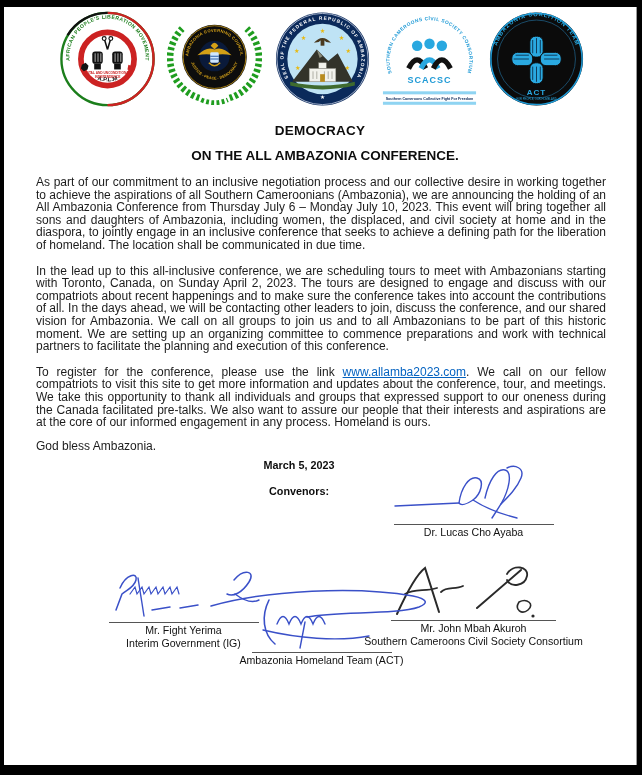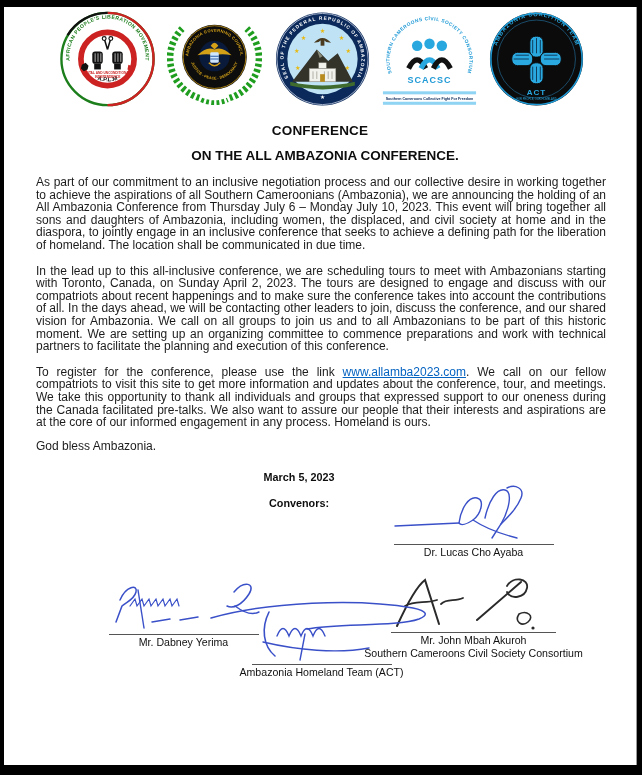--- a/index.html
+++ b/index.html
@@ -6,21 +6,21 @@
   .canvas{position:relative;width:642px;height:775px;background:#000;font-family:"Liberation Sans",sans-serif;}
   .page{position:absolute;left:4px;top:7px;right:5px;bottom:10px;background:#fff;overflow:hidden;
         border-right:1px solid #9a9a9a;}
   .logos-row{display:flex;justify-content:space-between;align-items:flex-start;padding:2px 52px 0 56px;}
   .logo{width:95px;height:100px;flex:0 0 auto;}
   h1.title{margin:14px 0 0 0;text-align:center;font-size:13.5px;font-weight:bold;color:#0d0d0d;letter-spacing:.2px;}
   h2.subtitle{margin:10px 0 0 10px;text-align:center;font-size:13.5px;font-weight:bold;color:#0d0d0d;}
   .body-text{margin:13px 30px 0 32px;font-size:12px;line-height:12.6px;text-align:justify;color:#1c1c1c;}
   .body-text a{color:#0563c1;text-decoration:underline;}
   .closing{margin-top:11px;text-align:left;}
-  .sig-area{position:relative;height:236px;margin-top:14px;}
+  .sig-area{position:relative;height:236px;margin-top:2px;}
   .c-bold{position:absolute;left:0;width:590px;text-align:center;font-weight:bold;font-size:10.8px;color:#0d0d0d;}
   .sig-block{position:absolute;text-align:center;}
   .sig-line{border-top:1px solid #555;margin:0 auto 1px auto;}
   .sig-name{font-size:10.6px;color:#111;line-height:13px;}
   .sig-org{font-size:10.6px;color:#111;line-height:13px;}
   .sig-svg{display:block;margin:0 auto;}
   .ink-black path{stroke:#2a2a2a;fill:none;stroke-linecap:round;}
   .ink-blue path{stroke:#3a50c8;fill:none;stroke-linecap:round;}
 </style>
 </head>
@@ -167,34 +167,34 @@
             <rect x="43" y="54" width="14" height="22" rx="6"></rect>
             <rect x="24" y="43" width="22" height="14" rx="6"></rect>
           </g>
           <path d="M46,30 v14 M50,28 v16 M54,30 v14 M58,46 h14 M58,50 h16 M46,58 v14 M50,58 v16 M54,58 v14 M28,46 h14 M26,50 h16" stroke="#0b2a44" stroke-width="0.9" fill="none"></path>
         </g>
         <text x="50" y="88" text-anchor="middle" font-size="8.5" font-weight="bold" fill="#29a8e0" letter-spacing="1">ACT</text>
         <text x="50" y="93.5" text-anchor="middle" font-size="2.8" fill="#29a8e0">FOR PEOPLE, OUR HOMELAND</text>
       </svg>
     </div>
 
-    <h1 class="title">CONFERENCE</h1>
+    <h1 class="title">DEMOCRACY</h1>
     <h2 class="subtitle">ON THE ALL AMBAZONIA CONFERENCE.</h2>
 
     <p class="body-text">As part of our commitment to an inclusive negotiation process and our collective desire in working together to achieve the aspirations of all Southern Cameroonians (Ambazonia), we are announcing the holding of an All Ambazonia Conference from Thursday July 6 – Monday July 10, 2023. This event will bring together all sons and daughters of Ambazonia, including women, the displaced, and civil society at home and in the diaspora, to jointly engage in an inclusive conference that seeks to achieve a defining path for the liberation of homeland. The location shall be communicated in due time.</p>
     <p class="body-text">In the lead up to this all-inclusive conference, we are scheduling tours to meet with Ambazonians starting with Toronto, Canada, on Sunday April 2, 2023. The tours are designed to engage and discuss with our compatriots about recent happenings and to make sure the conference takes into account the contributions of all. In the days ahead, we will be contacting other leaders to join, discuss the conference, and our shared vision for Ambazonia. We call on all groups to join us and to all Ambazonians to be part of this historic moment. We are setting up an organizing committee to commence preparations and work with technical partners to facilitate the planning and execution of this conference.</p>
     <p class="body-text"><span>To register for the conference, please use the link </span><a href="#">www.allamba2023.com</a><span>. We call on our fellow compatriots to visit this site to get more information and updates about the conference, tour, and meetings. We take this opportunity to thank all individuals and groups that expressed support to our oneness during the Canada facilitated pre-talks. We also want to assure our people that their interests and aspirations are at the core of our informed engagement in any process. Homeland is ours.</span></p>
     <p class="body-text closing">God bless Ambazonia.</p>
 
     <div class="sig-area">
       <div class="c-bold" style="top:5px;">March 5, 2023</div>
       <div class="c-bold" style="top:31px;">Convenors:</div>
 
 
-      <div class="sig-block" style="left:352px;top:16px;width:235px;">
+      <div class="sig-block" style="left:352px;top:8px;width:235px;">
         <svg class="sig-svg ink-blue" width="170" height="62" viewBox="0 0 170 62">
           <path d="M6,44 L70,41" stroke-width="1.4"></path>
           <path d="M70,41 C72,26 80,14 88,16 C96,18 92,32 84,38 C78,42 72,44 70,41" stroke-width="1.4"></path>
           <path d="M96,36 C100,18 108,6 116,8 C124,10 120,28 112,42 L103,56" stroke-width="1.4"></path>
           <path d="M118,6 C126,2 136,6 132,16 C128,26 120,34 112,42" stroke-width="1.4"></path>
           <path d="M84,38 C96,46 112,52 128,56" stroke-width="1.3"></path>
         </svg>
         <div class="sig-line" style="width:160px;"></div>
         <div class="sig-name">Dr. Lucas Cho Ayaba</div>
       </div>
@@ -202,21 +202,22 @@
       <div class="sig-block" style="left:62px;top:112px;width:235px;">
         <svg class="sig-svg ink-blue" width="195" height="56" viewBox="0 0 195 56">
           <path d="M34,22 C40,8 52,6 50,14 C48,22 40,24 36,28 L30,44" stroke-width="1.5"></path>
           <path d="M44,28 l5,-7 2,7 5,-7 2,7 5,-7 2,7 5,-7 2,7 5,-7 2,7 5,-7 2,7 5,-7 2,7" stroke-width="1.2"></path>
           <path d="M52,12 L58,50" stroke-width="1.4"></path>
           <path d="M148,14 C158,2 170,5 163,16 C156,27 147,31 141,28" stroke-width="1.5"></path>
           <path d="M149,28 C157,34 165,38 173,34" stroke-width="1.4"></path>
           <path d="M66,44 L84,41 M94,42 L112,39" stroke-width="1.5"></path>
         </svg>
         <div class="sig-line" style="width:150px;"></div>
-        <div class="sig-name">Mr. Dabney Yerima</div>
+        <div class="sig-name">Mr. Fight Yerima</div>
+        <div class="sig-org">Interim Government (IG)</div>
       </div>
 
       <div class="sig-block" style="left:352px;top:108px;width:235px;">
         <svg class="sig-svg ink-black" width="185" height="58" viewBox="0 0 185 58">
           <path d="M16,52 C26,30 36,12 44,6 L58,50" stroke-width="2"></path>
           <path d="M24,32 C34,26 44,30 56,26 M60,30 C66,24 74,28 82,24" stroke-width="1.8"></path>
           <path d="M96,46 L140,8" stroke-width="2"></path>
           <path d="M126,12 C132,2 148,4 146,14 C144,24 130,26 126,18" stroke-width="1.8"></path>
           <path d="M138,40 C146,36 154,42 147,48 C141,53 133,48 138,40" stroke-width="1.6"></path>
           <circle cx="152" cy="54" r="1.6" fill="#2a2a2a" stroke="none"></circle>

